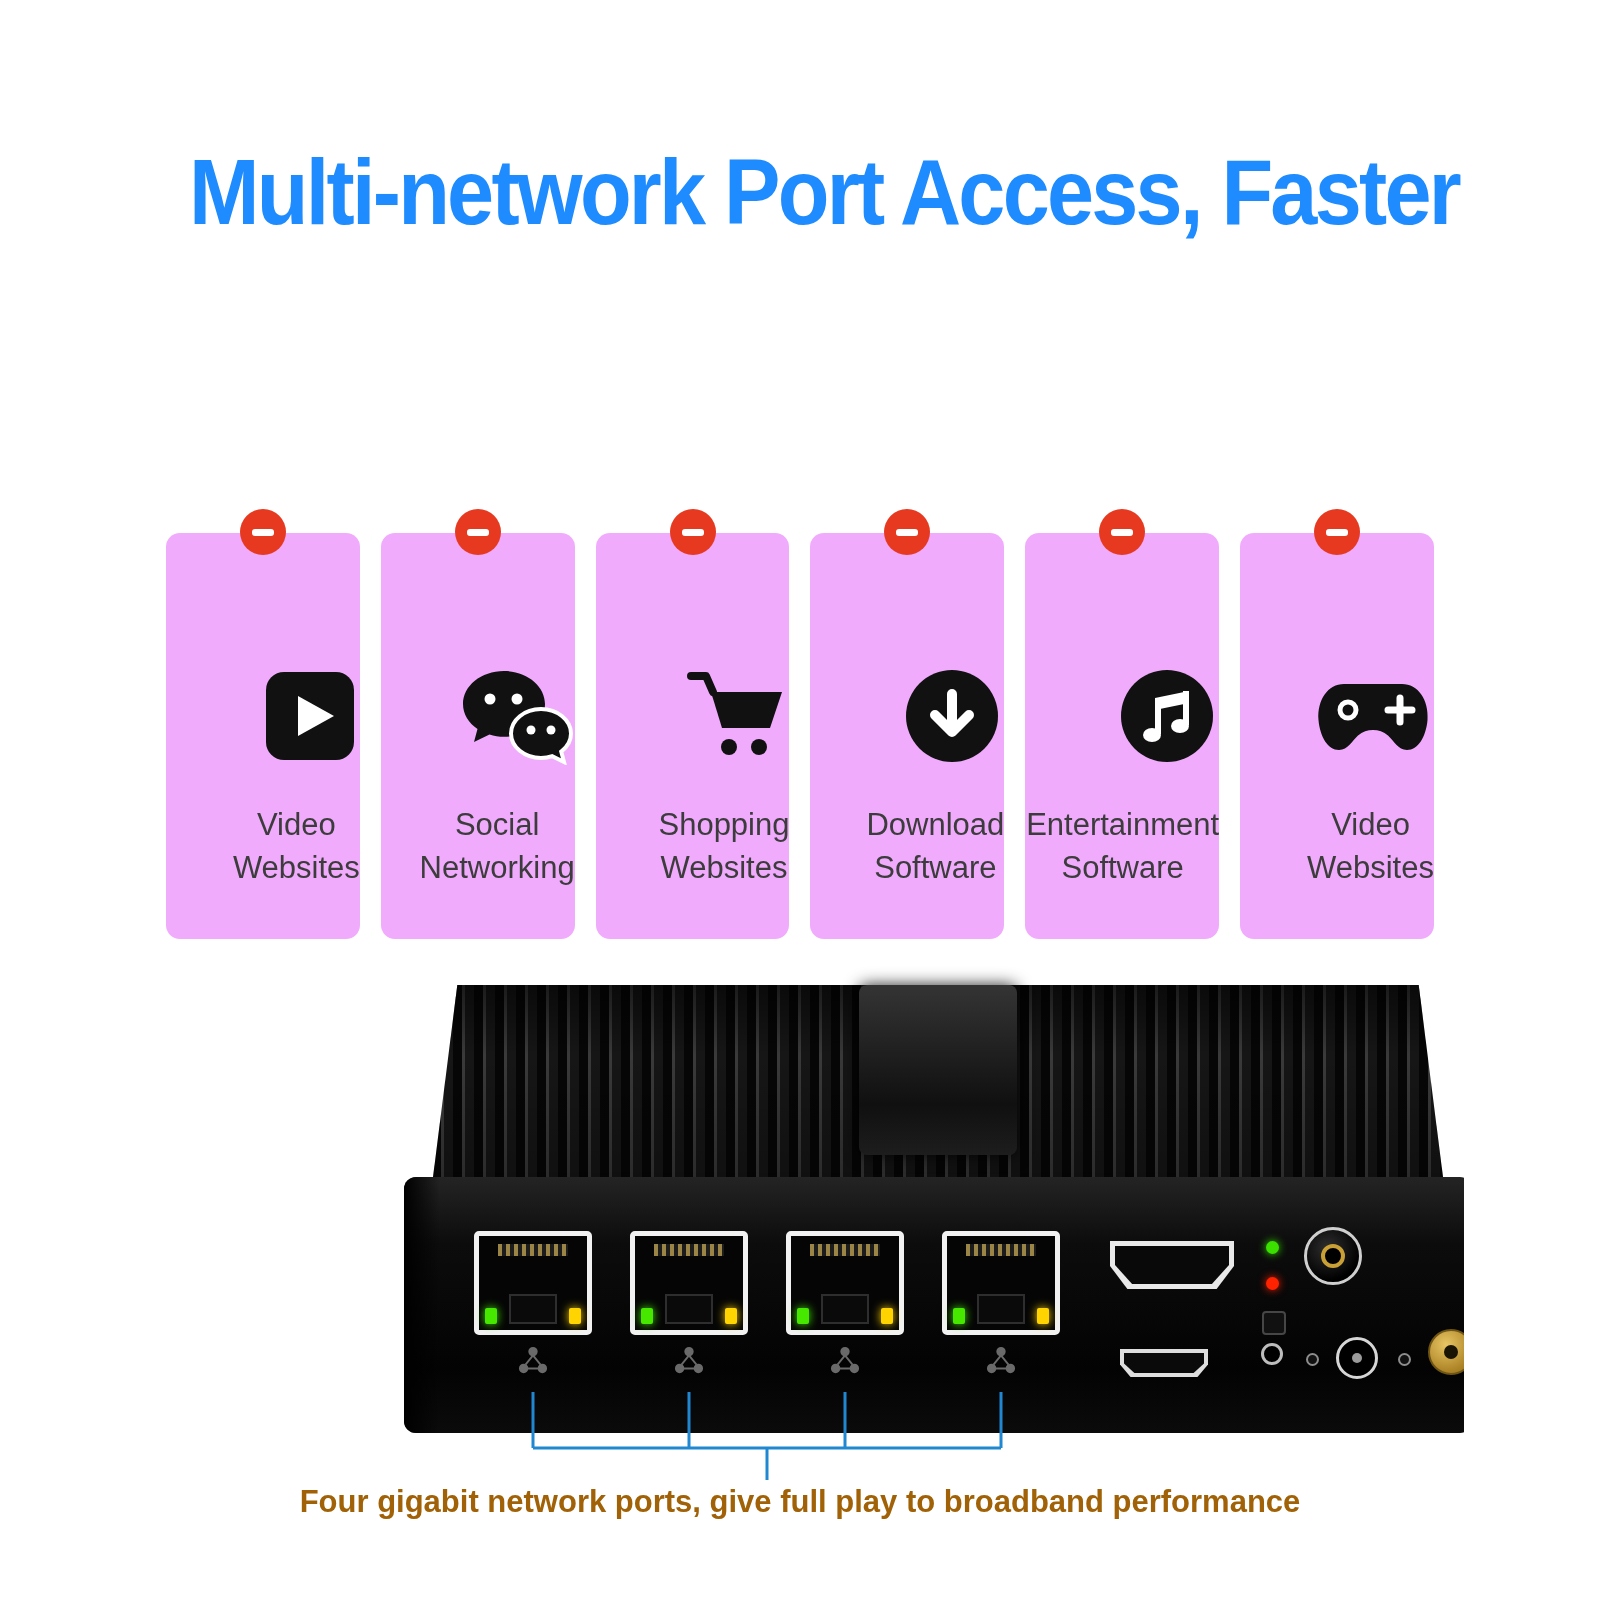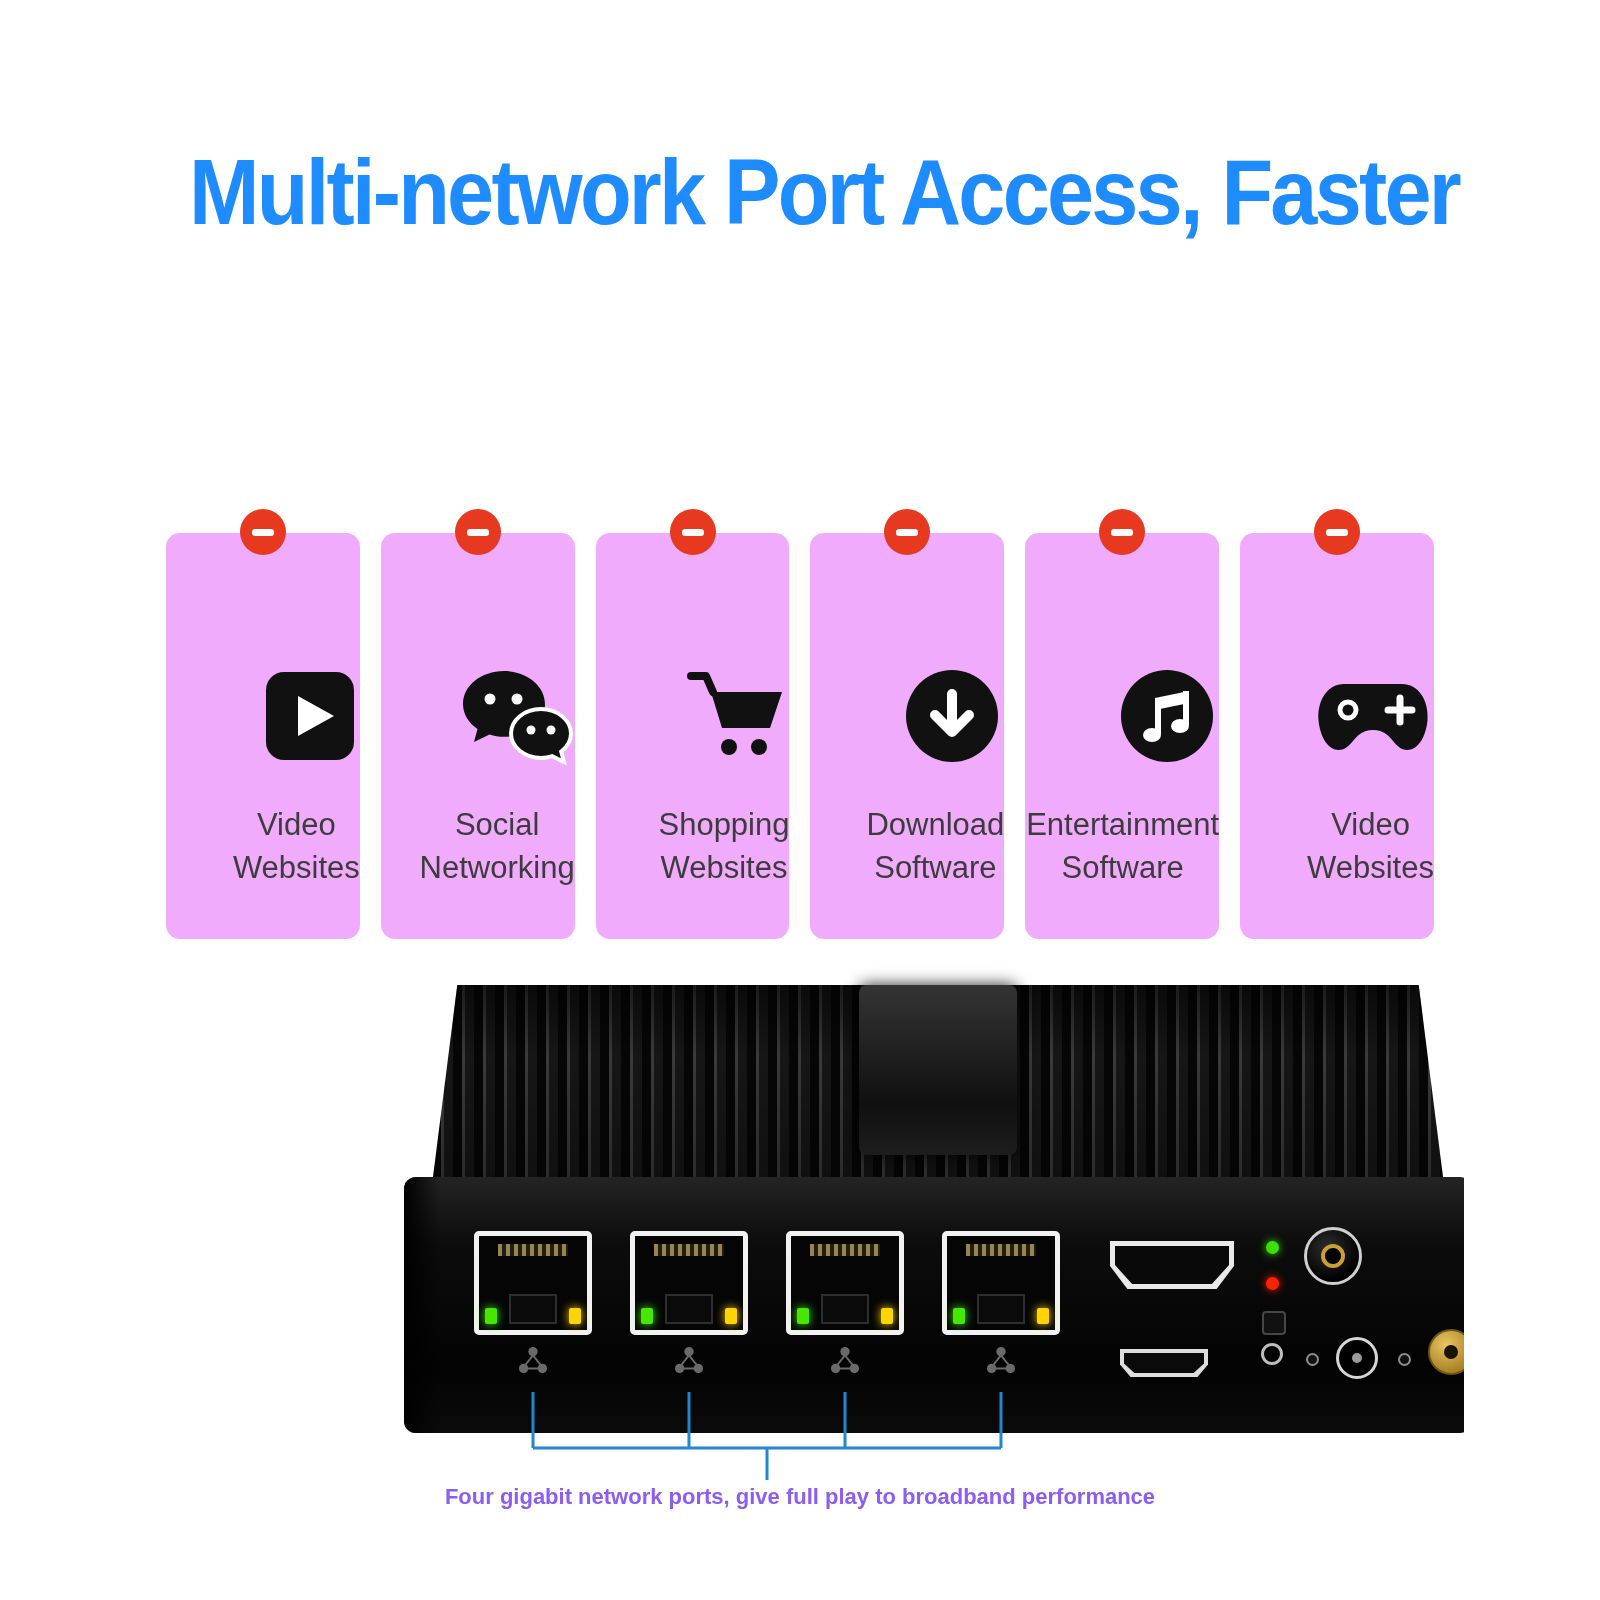--- a/index.html
+++ b/index.html
@@ -84,21 +84,21 @@
         background:radial-gradient(circle at 38% 32%,#e8c565,#a87f22 75%);
         border:2px solid #6f5514;box-sizing:border-box;}
   .sma::after{content:"";position:absolute;left:50%;top:50%;transform:translate(-50%,-50%);
         width:14px;height:14px;border-radius:50%;background:#1a1405;}
   .sma-stub{position:absolute;left:1062px;top:354px;width:34px;height:26px;
         background:linear-gradient(180deg,#e3bd5c,#8c6a1b);border-radius:0 8px 8px 0;}
 
   
   .bracket{position:absolute;left:268px;top:1378px;width:1068px;height:116px;z-index:5;}
   .caption{position:absolute;top:1484px;left:0;width:100%;text-align:center;
-        font-size:22px;font-weight:bold;color:#8b5cf6;}
+        font-size:31px;font-weight:bold;color:#a16207;}
 </style>
 </head>
 <body>
 
 <div class="stage">
 
   <div class="title">Multi-network Port Access, Faster</div>
 
   <div class="cards">
 

